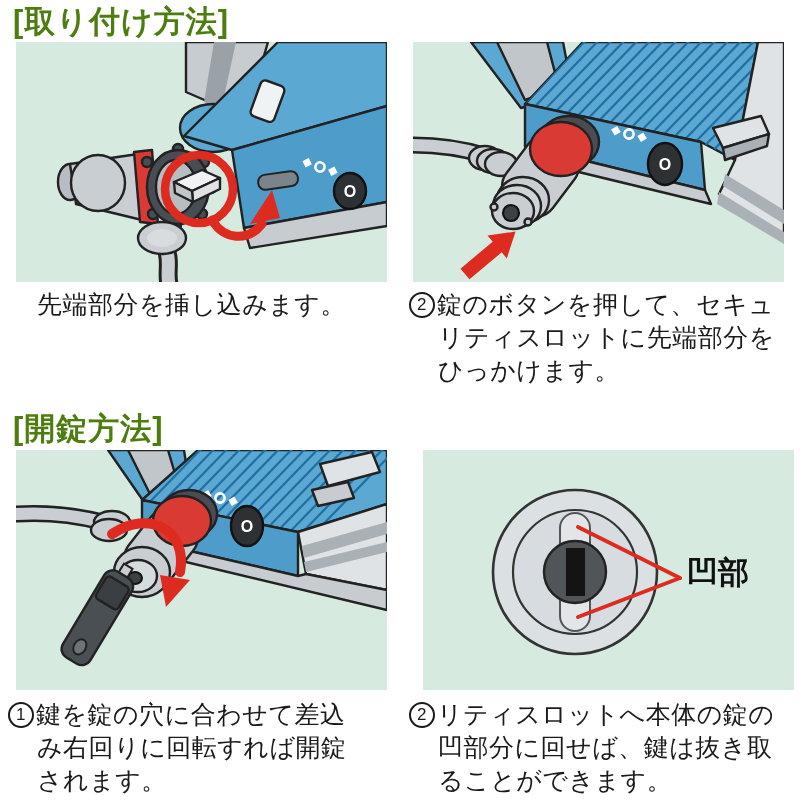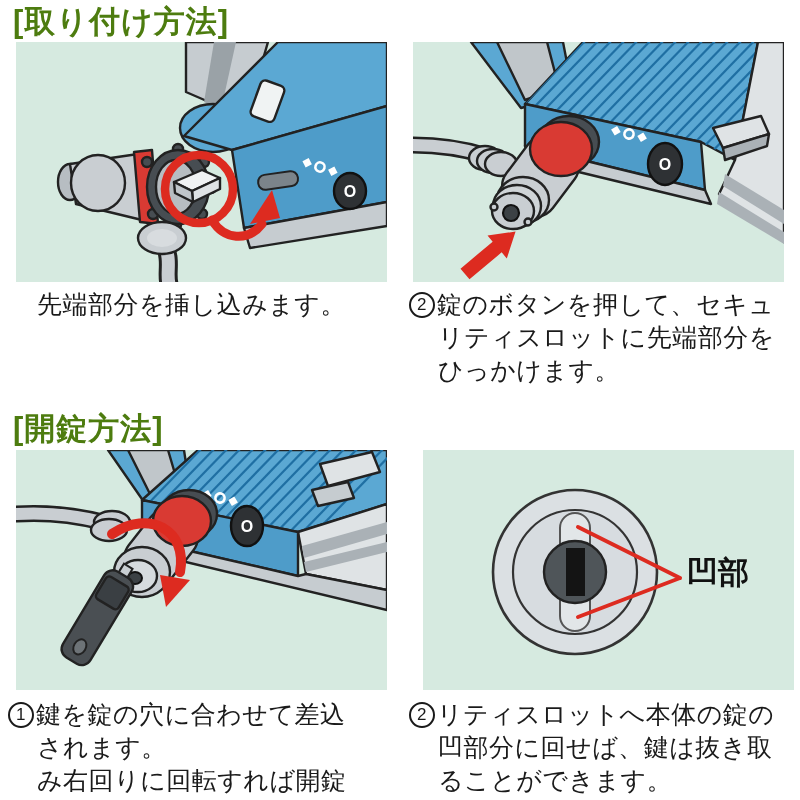--- a/index.html
+++ b/index.html
@@ -291,21 +291,21 @@
   </g>
   <g>
     <path d="M 155 77 L 257 128 M 155 167 L 257 128" class="redline" stroke-width="4" stroke-linecap="butt"></path>
   </g>
   <text x="264" y="133" font-size="31" fill="#111" font-weight="bold" style="font-family:'Liberation Sans','DejaVu Sans',sans-serif;">凹部</text>
 </svg>
 </div>
 
 <div class="caption" style="left:8px;top:698px;">
   <div class="cap-line"><span class="circ">1</span><span>鍵を錠の穴に合わせて差込</span></div>
+  <div class="cap-line cap-rest">み右回りに回転すれば開錠</div>
   <div class="cap-line cap-rest">されます。</div>
-  <div class="cap-line cap-rest">み右回りに回転すれば開錠</div>
 </div>
 
 <div class="caption" style="left:409px;top:698px;">
   <div class="cap-line"><span class="circ">2</span><span>リティスロットへ本体の錠の</span></div>
   <div class="cap-line cap-rest">凹部分に回せば、鍵は抜き取</div>
   <div class="cap-line cap-rest">ることができます。</div>
 </div>
 
 </body></html>

